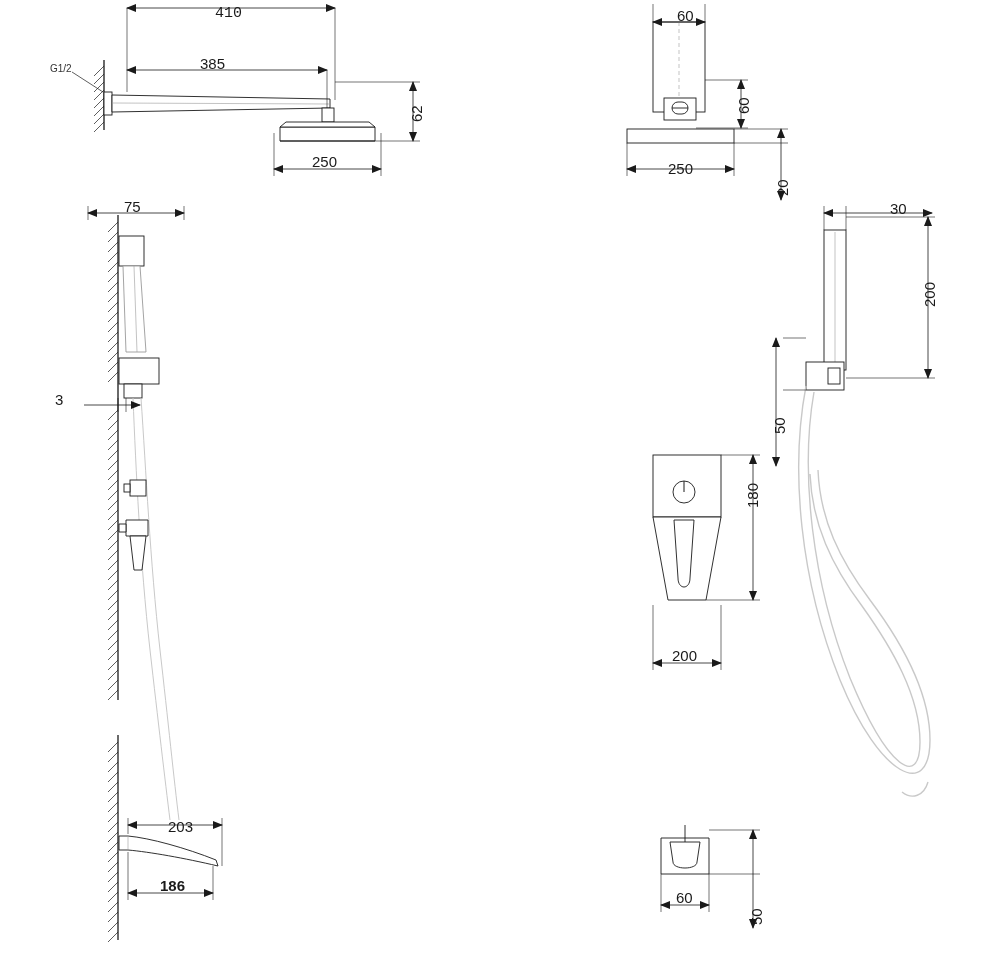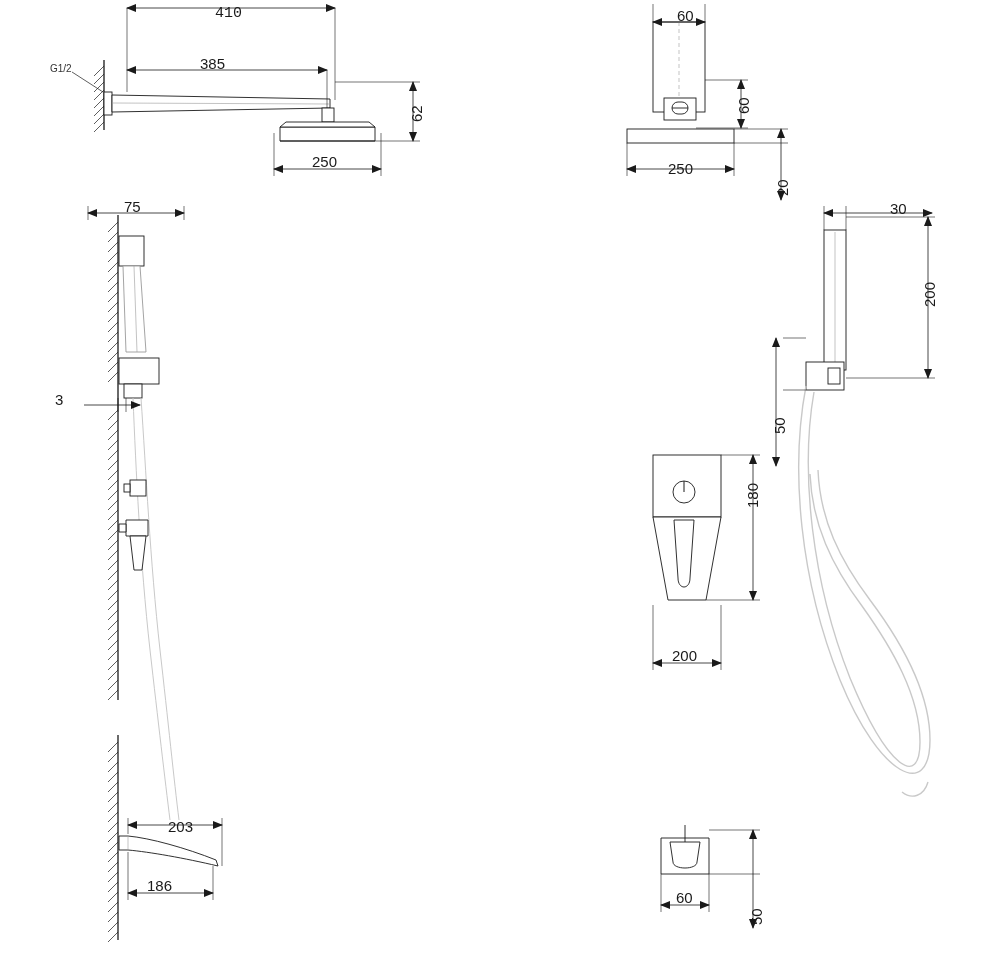--- a/index.html
+++ b/index.html
@@ -299,21 +299,21 @@
   <div class="dim-label small" style="left:50px; top:64px;">G1/2</div>
 
   <div class="dim-label" style="left:215px; top:6px;font-family:Liberation Mono, monospace;">410</div>
   <div class="dim-label" style="left:200px; top:56px;">385</div>
   <div class="dim-label vert" style="left:409px; top:122px;">62</div>
   <div class="dim-label" style="left:312px; top:154px;">250</div>
 
   <div class="dim-label" style="left:124px; top:199px;text-align:center;">75</div>
   <div class="dim-label" style="left:55px; top:392px;">3</div>
   <div class="dim-label" style="left:168px; top:811px;margin-top:8px;">203</div>
-  <div class="dim-label" style="left:147px; top:878px;">186</div>
+  <div class="dim-label" style="left:160px; top:878px;font-weight:bold;">186</div>
 
   <div class="dim-label" style="left:677px; top:8px;">60</div>
   <div class="dim-label vert" style="left:736px; top:114px;">60</div>
   <div class="dim-label" style="left:668px; top:161px;">250</div>
   <div class="dim-label vert" style="left:775px; top:196px;">20</div>
 
   <div class="dim-label" style="left:890px; top:201px;">30</div>
   <div class="dim-label vert" style="left:922px; top:307px;">200</div>
   <div class="dim-label vert" style="left:772px; top:434px;">50</div>
   <div class="dim-label vert" style="left:745px; top:508px;">180</div>

